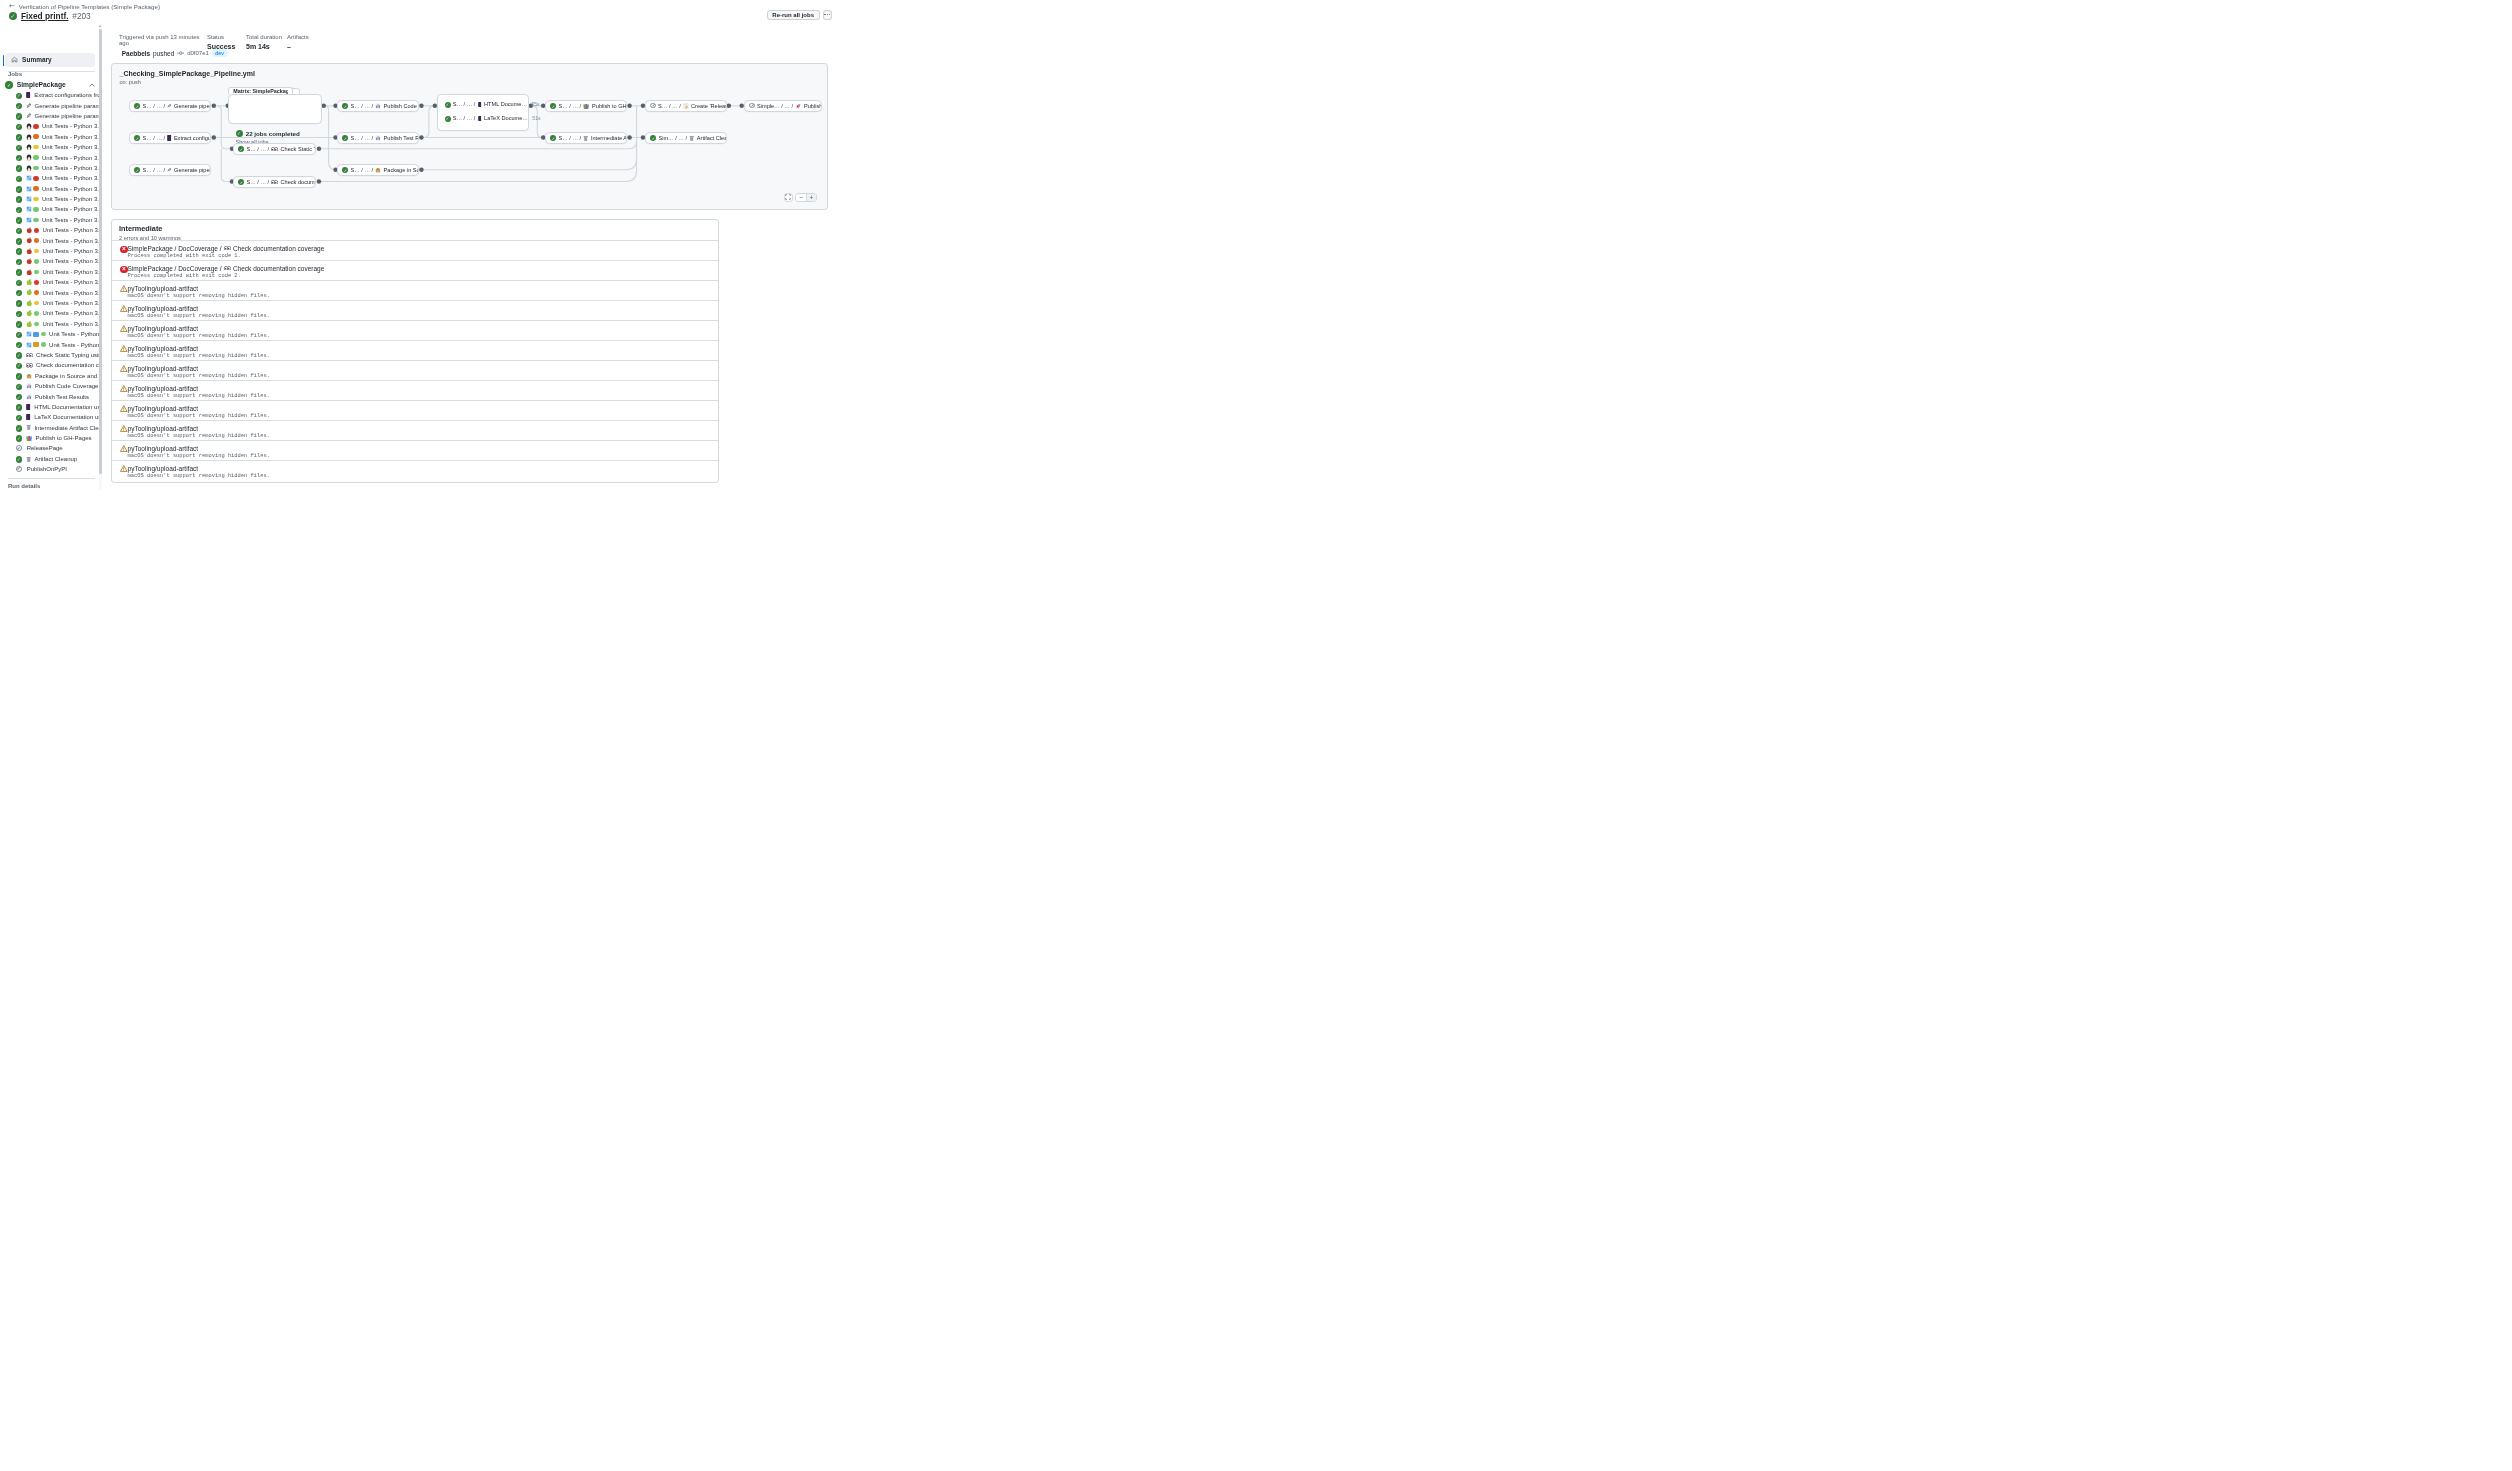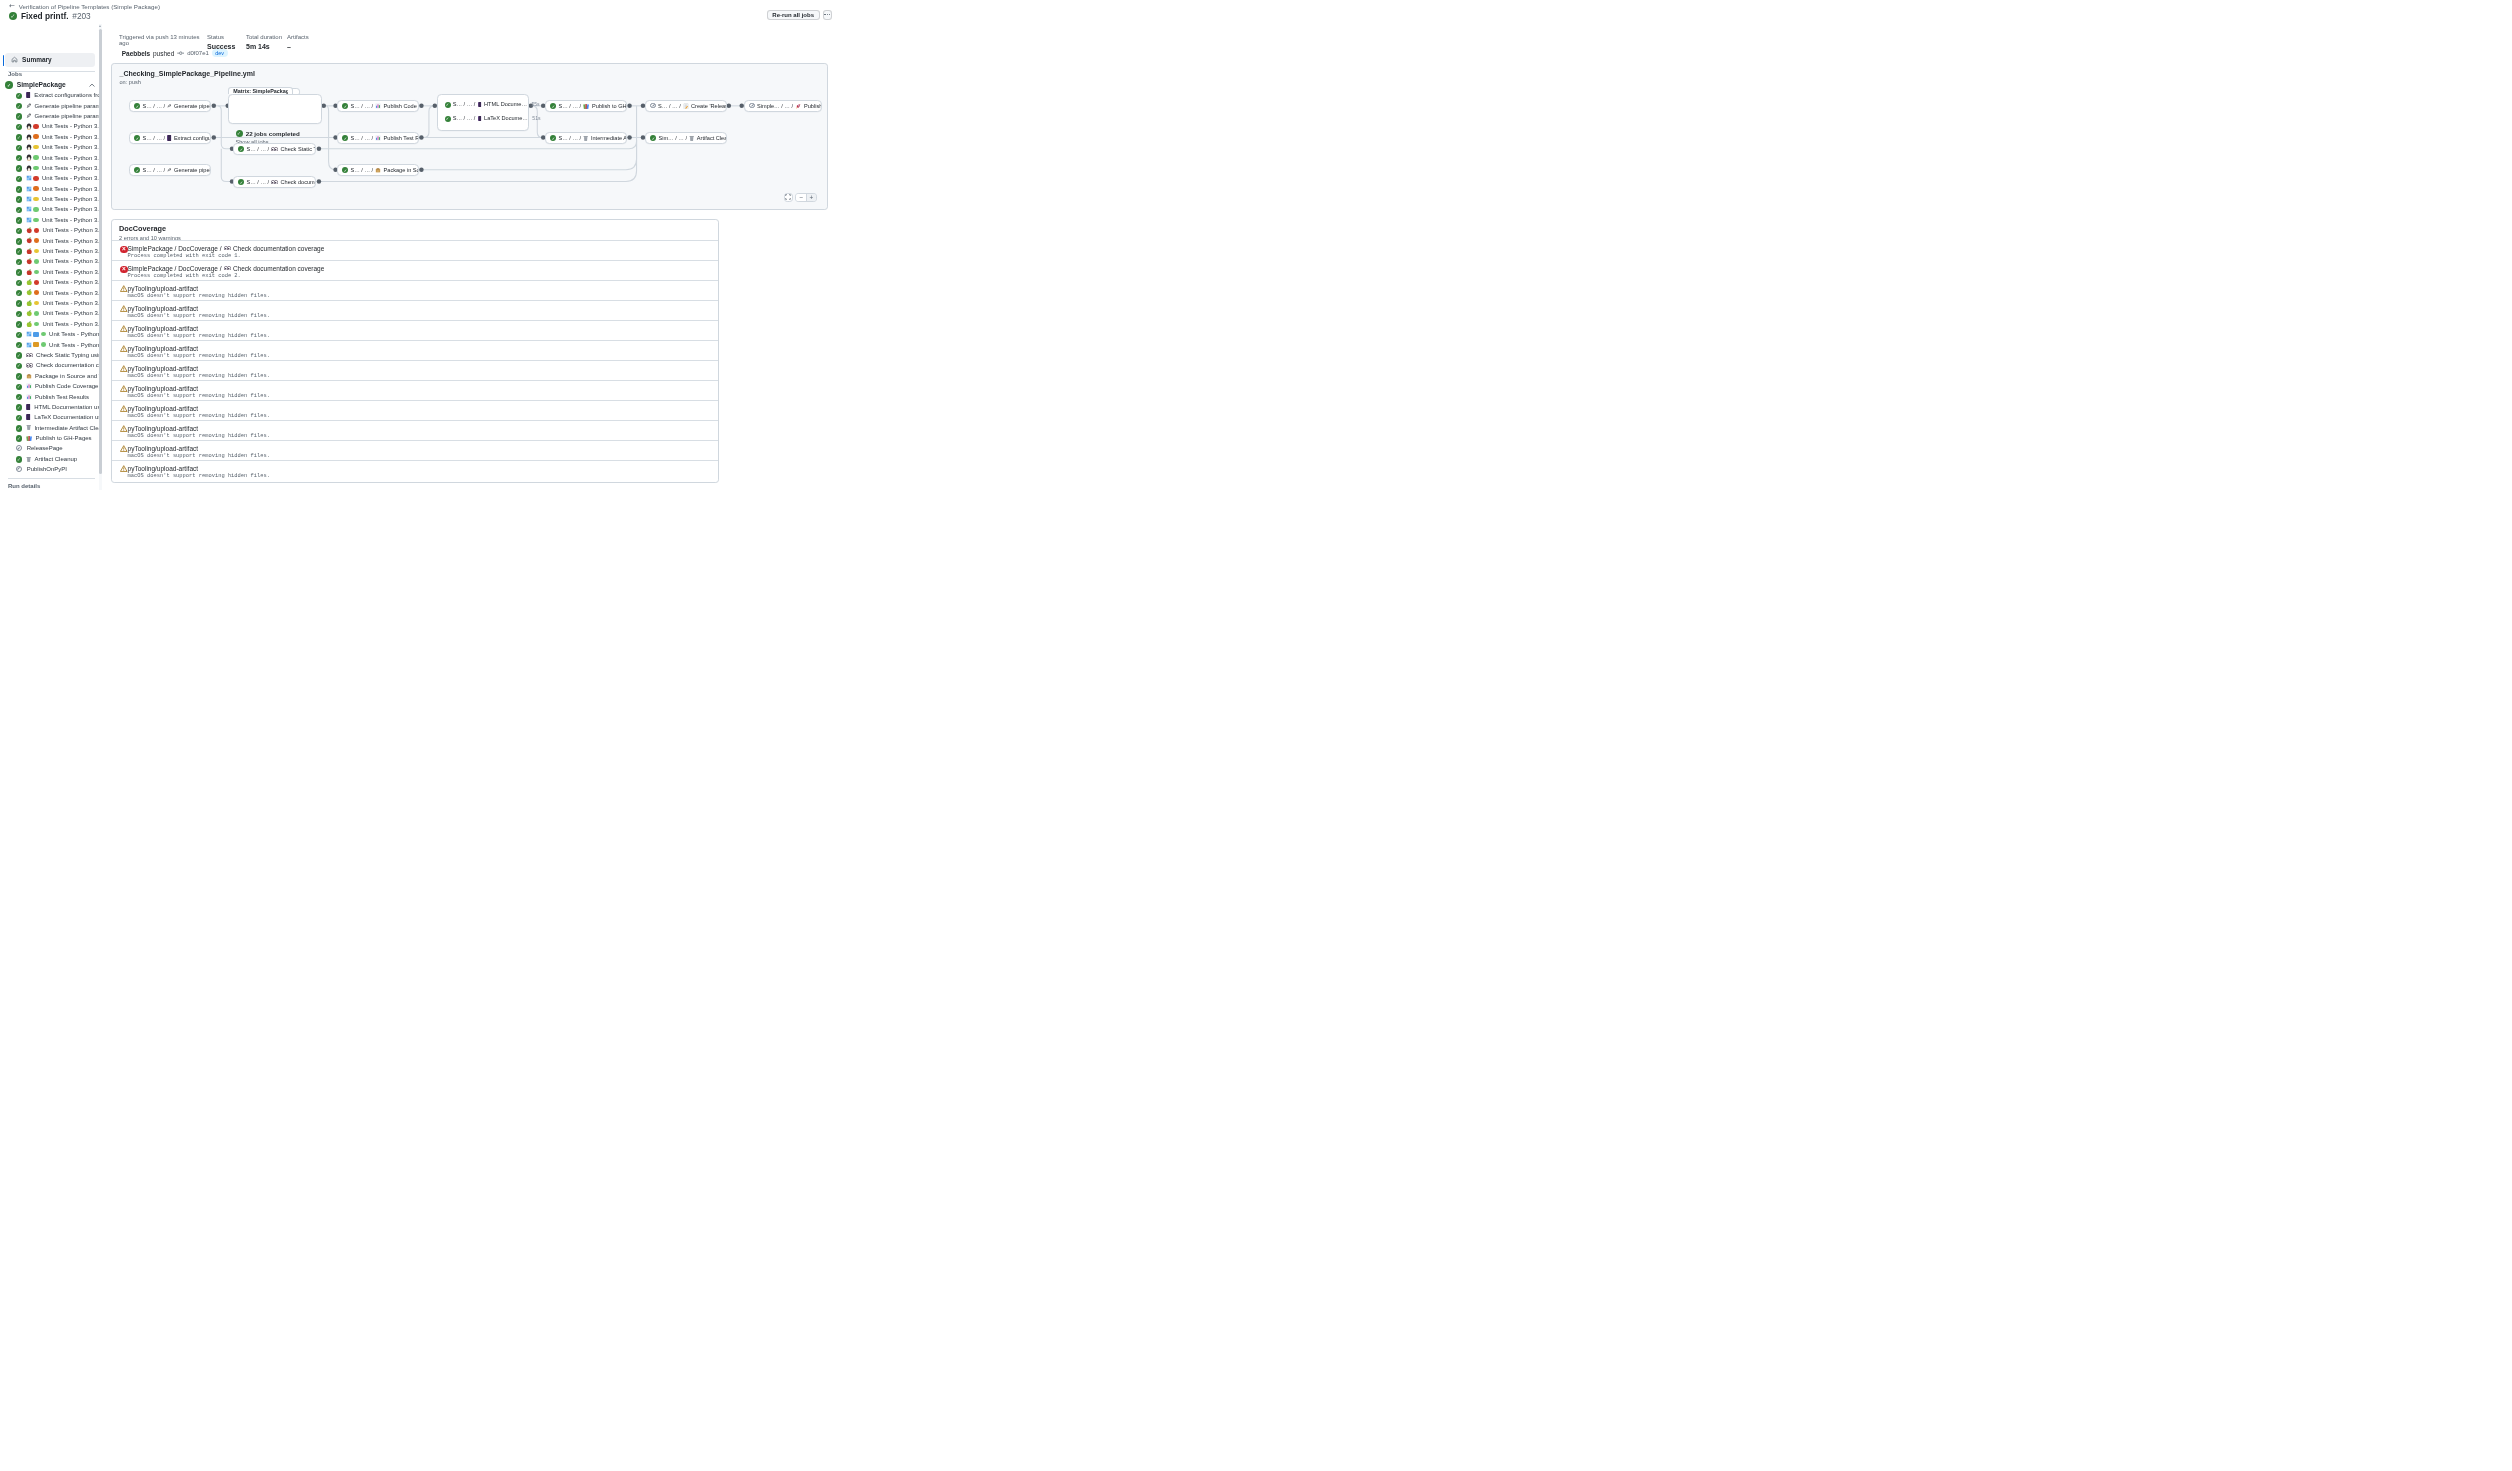--- a/index.html
+++ b/index.html
@@ -5,21 +5,21 @@
   * { margin:0; padding:0; box-sizing:border-box; }
   html,body { background:#fff; }
   body { font-family:"Liberation Sans", sans-serif; color:#1f2328; }
   #app { position:relative; width:837px; height:490px; background:#fff; overflow:hidden; }
 
   
   .back-row { position:absolute; left:9.1px; top:2.2px; display:flex; align-items:center; gap:3.8px;
               font-size:6.2px; color:#59636e; }
   .back-arrow { font-family:"DejaVu Sans",sans-serif; font-size:7px; color:#59636e; }
   .title-row { position:absolute; left:8.6px; top:10.8px; display:flex; align-items:center; gap:3.8px; }
-  .title-row .run-title { font-size:8.3px; font-weight:700; color:#1f2328; }
+  .title-row .run-title { font-size:8.3px; font-weight:700; color:#1f2328;text-decoration:underline; }
   .title-row .run-number { font-size:8.3px; color:#59636e; font-weight:400; }
   .hdr-actions { position:absolute; right:4.8px; top:9.7px; display:flex; gap:2.7px; }
   .btn { display:inline-flex; align-items:center; justify-content:center; height:10.2px;
          background:#f6f8fa; border:0.5px solid rgba(31,35,40,.18); border-radius:3.2px;
          font-size:6px; font-weight:600; color:#24292f; padding:0 4.8px; cursor:pointer; }
   .btn.icon-only { width:9.7px; padding:0; }
   .kebab { display:inline-flex; gap:1.1px; }
   .kebab i { width:1.3px; height:1.3px; border-radius:50%; background:#59636e; }
 
   
@@ -856,21 +856,21 @@
       </span>
       <span class="gc-zoom">
         <span>−</span>
         <span>+</span>
       </span>
     </div>
   </section>
 
   <section class="ann-card">
     <div class="ann-head">
-      <div class="ann-title">DocCoverage</div>
+      <div class="ann-title">Intermediate</div>
       <div class="ann-sub">2 errors and 10 warnings</div>
     </div>
     <div id="ann-rows">
         <div class="ann-row">
           <span class="ric"><span class="ic ic-error" style="font-size:7.5px;"></span></span>
           <div class="rtitle">
             <span>SimplePackage / DocCoverage /</span>
             <span class="ic " style="font-size:6.5px;">
               <svg width="7" height="4.8" viewBox="0 0 13 9">
                 <ellipse cx="3.6" cy="4.5" rx="3.1" ry="4" fill="#fff" stroke="#3c3246" stroke-width="1"></ellipse>

